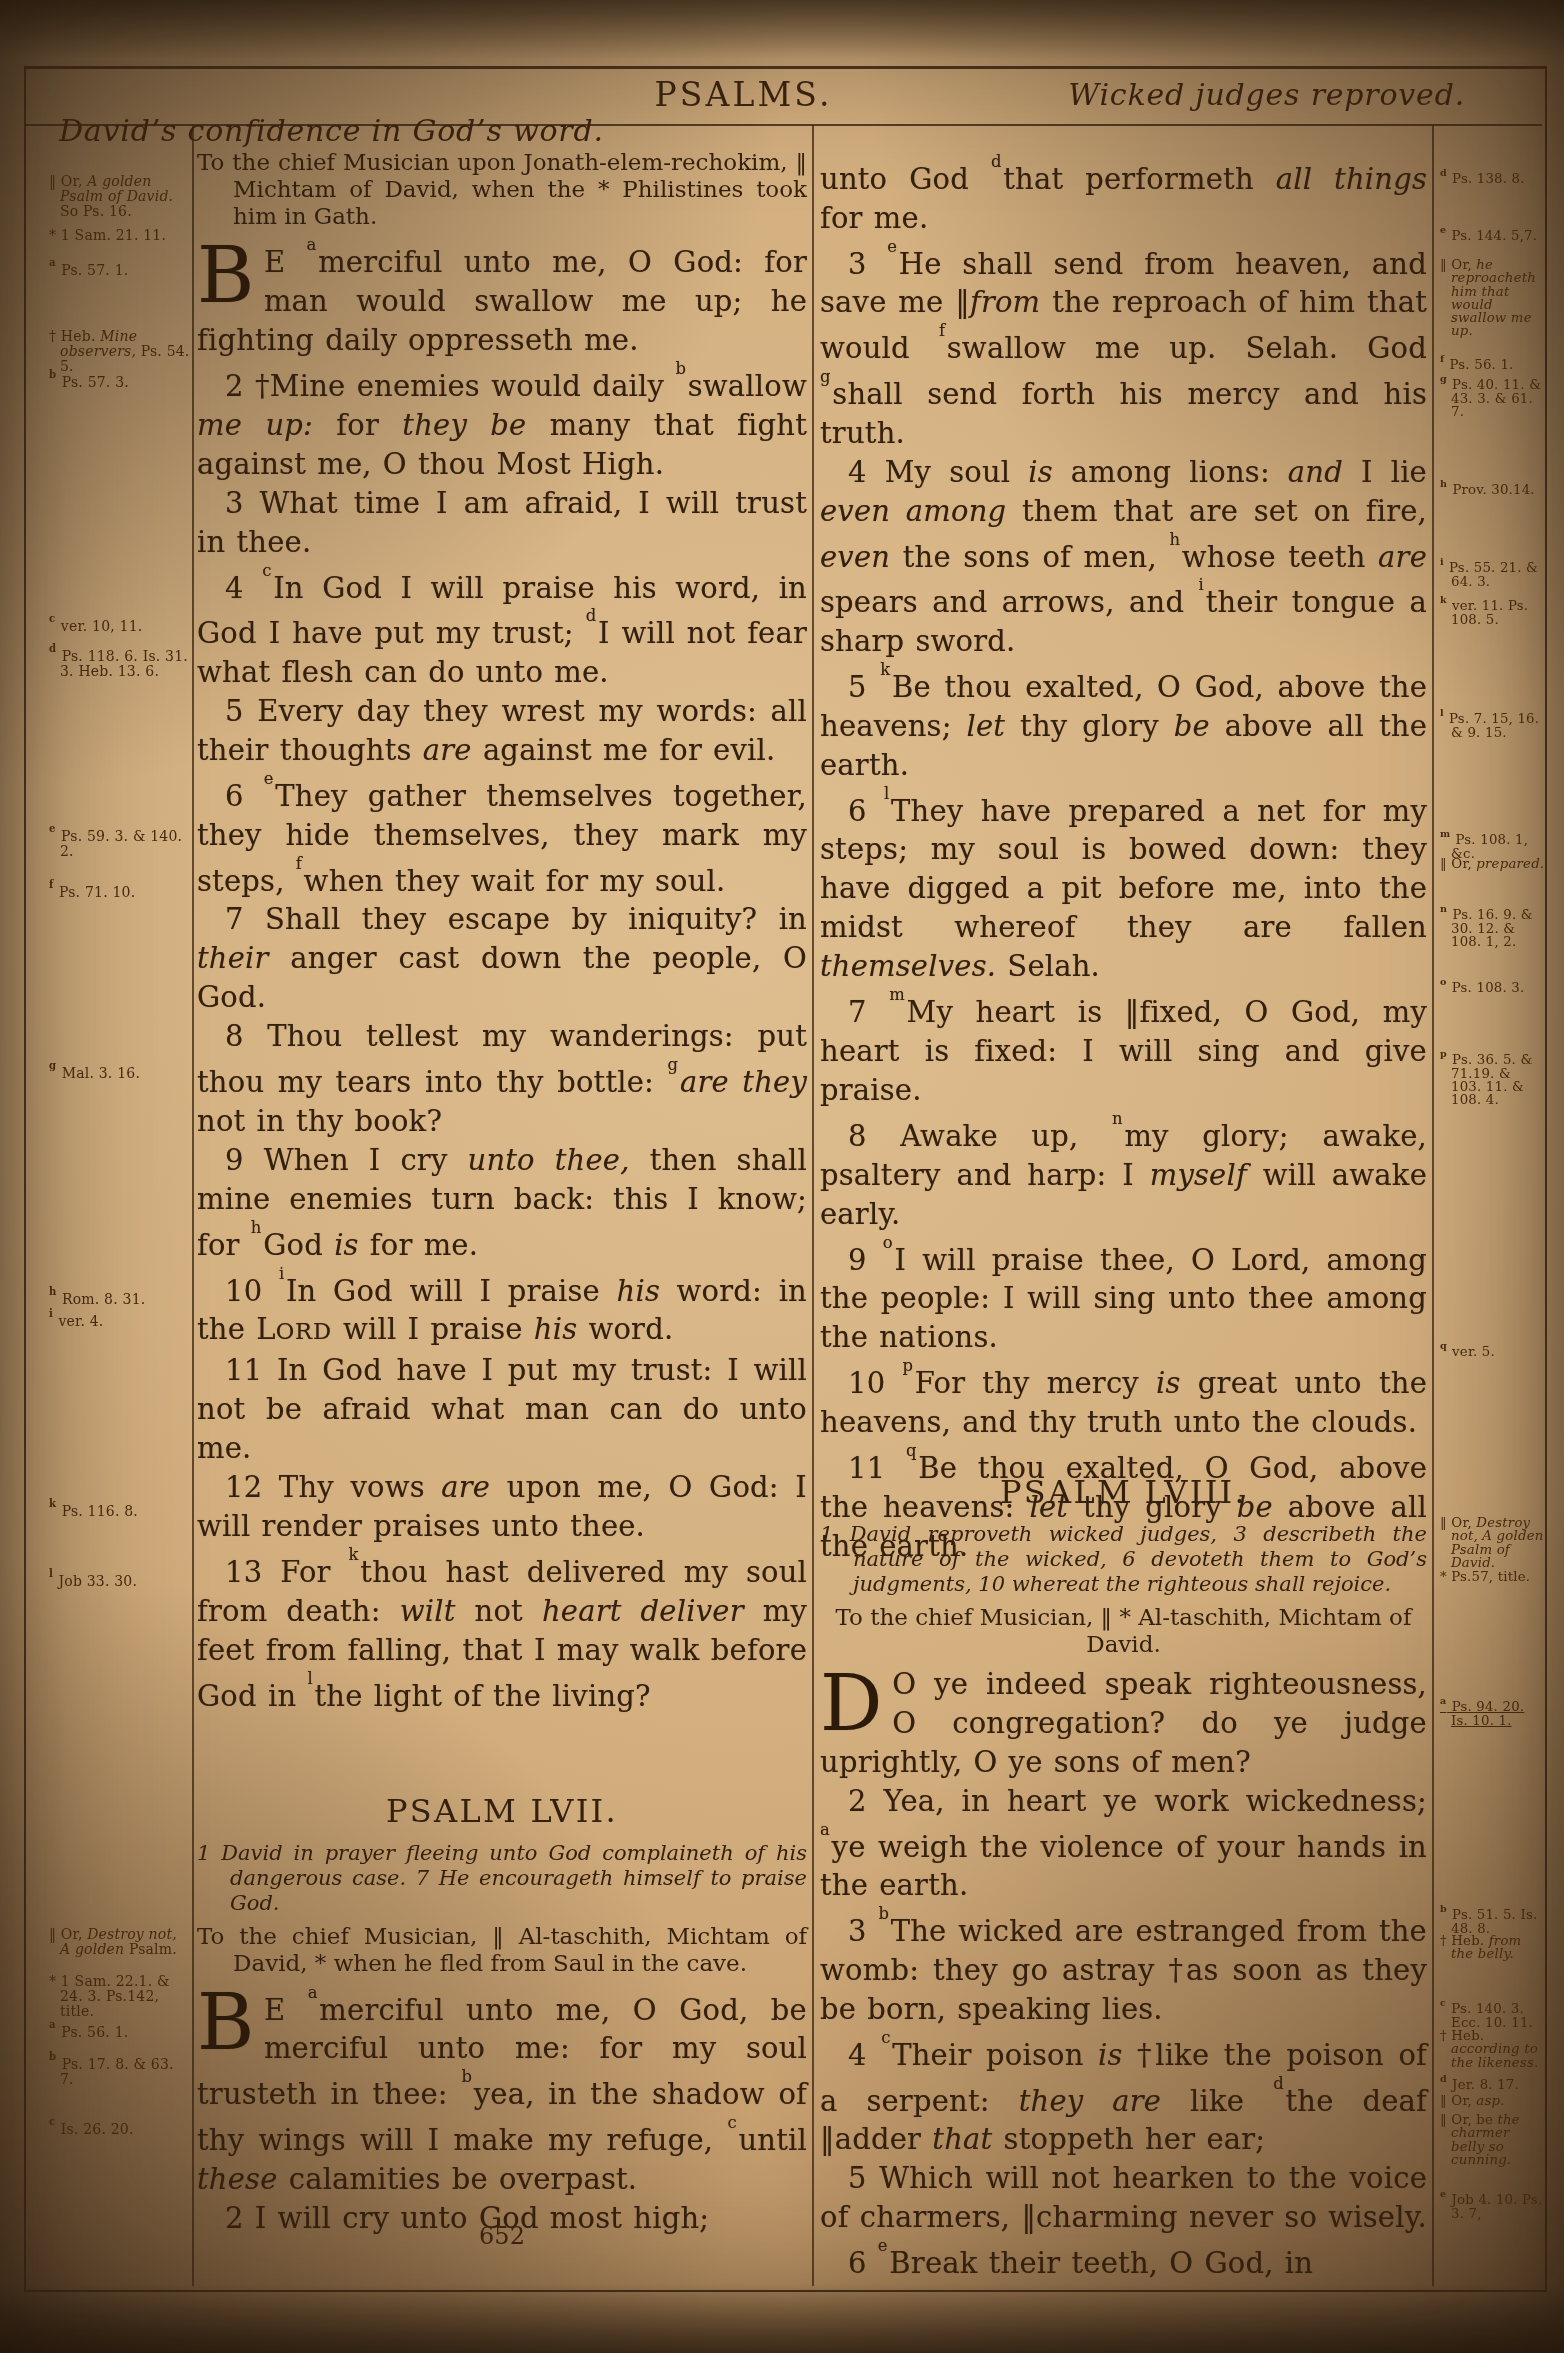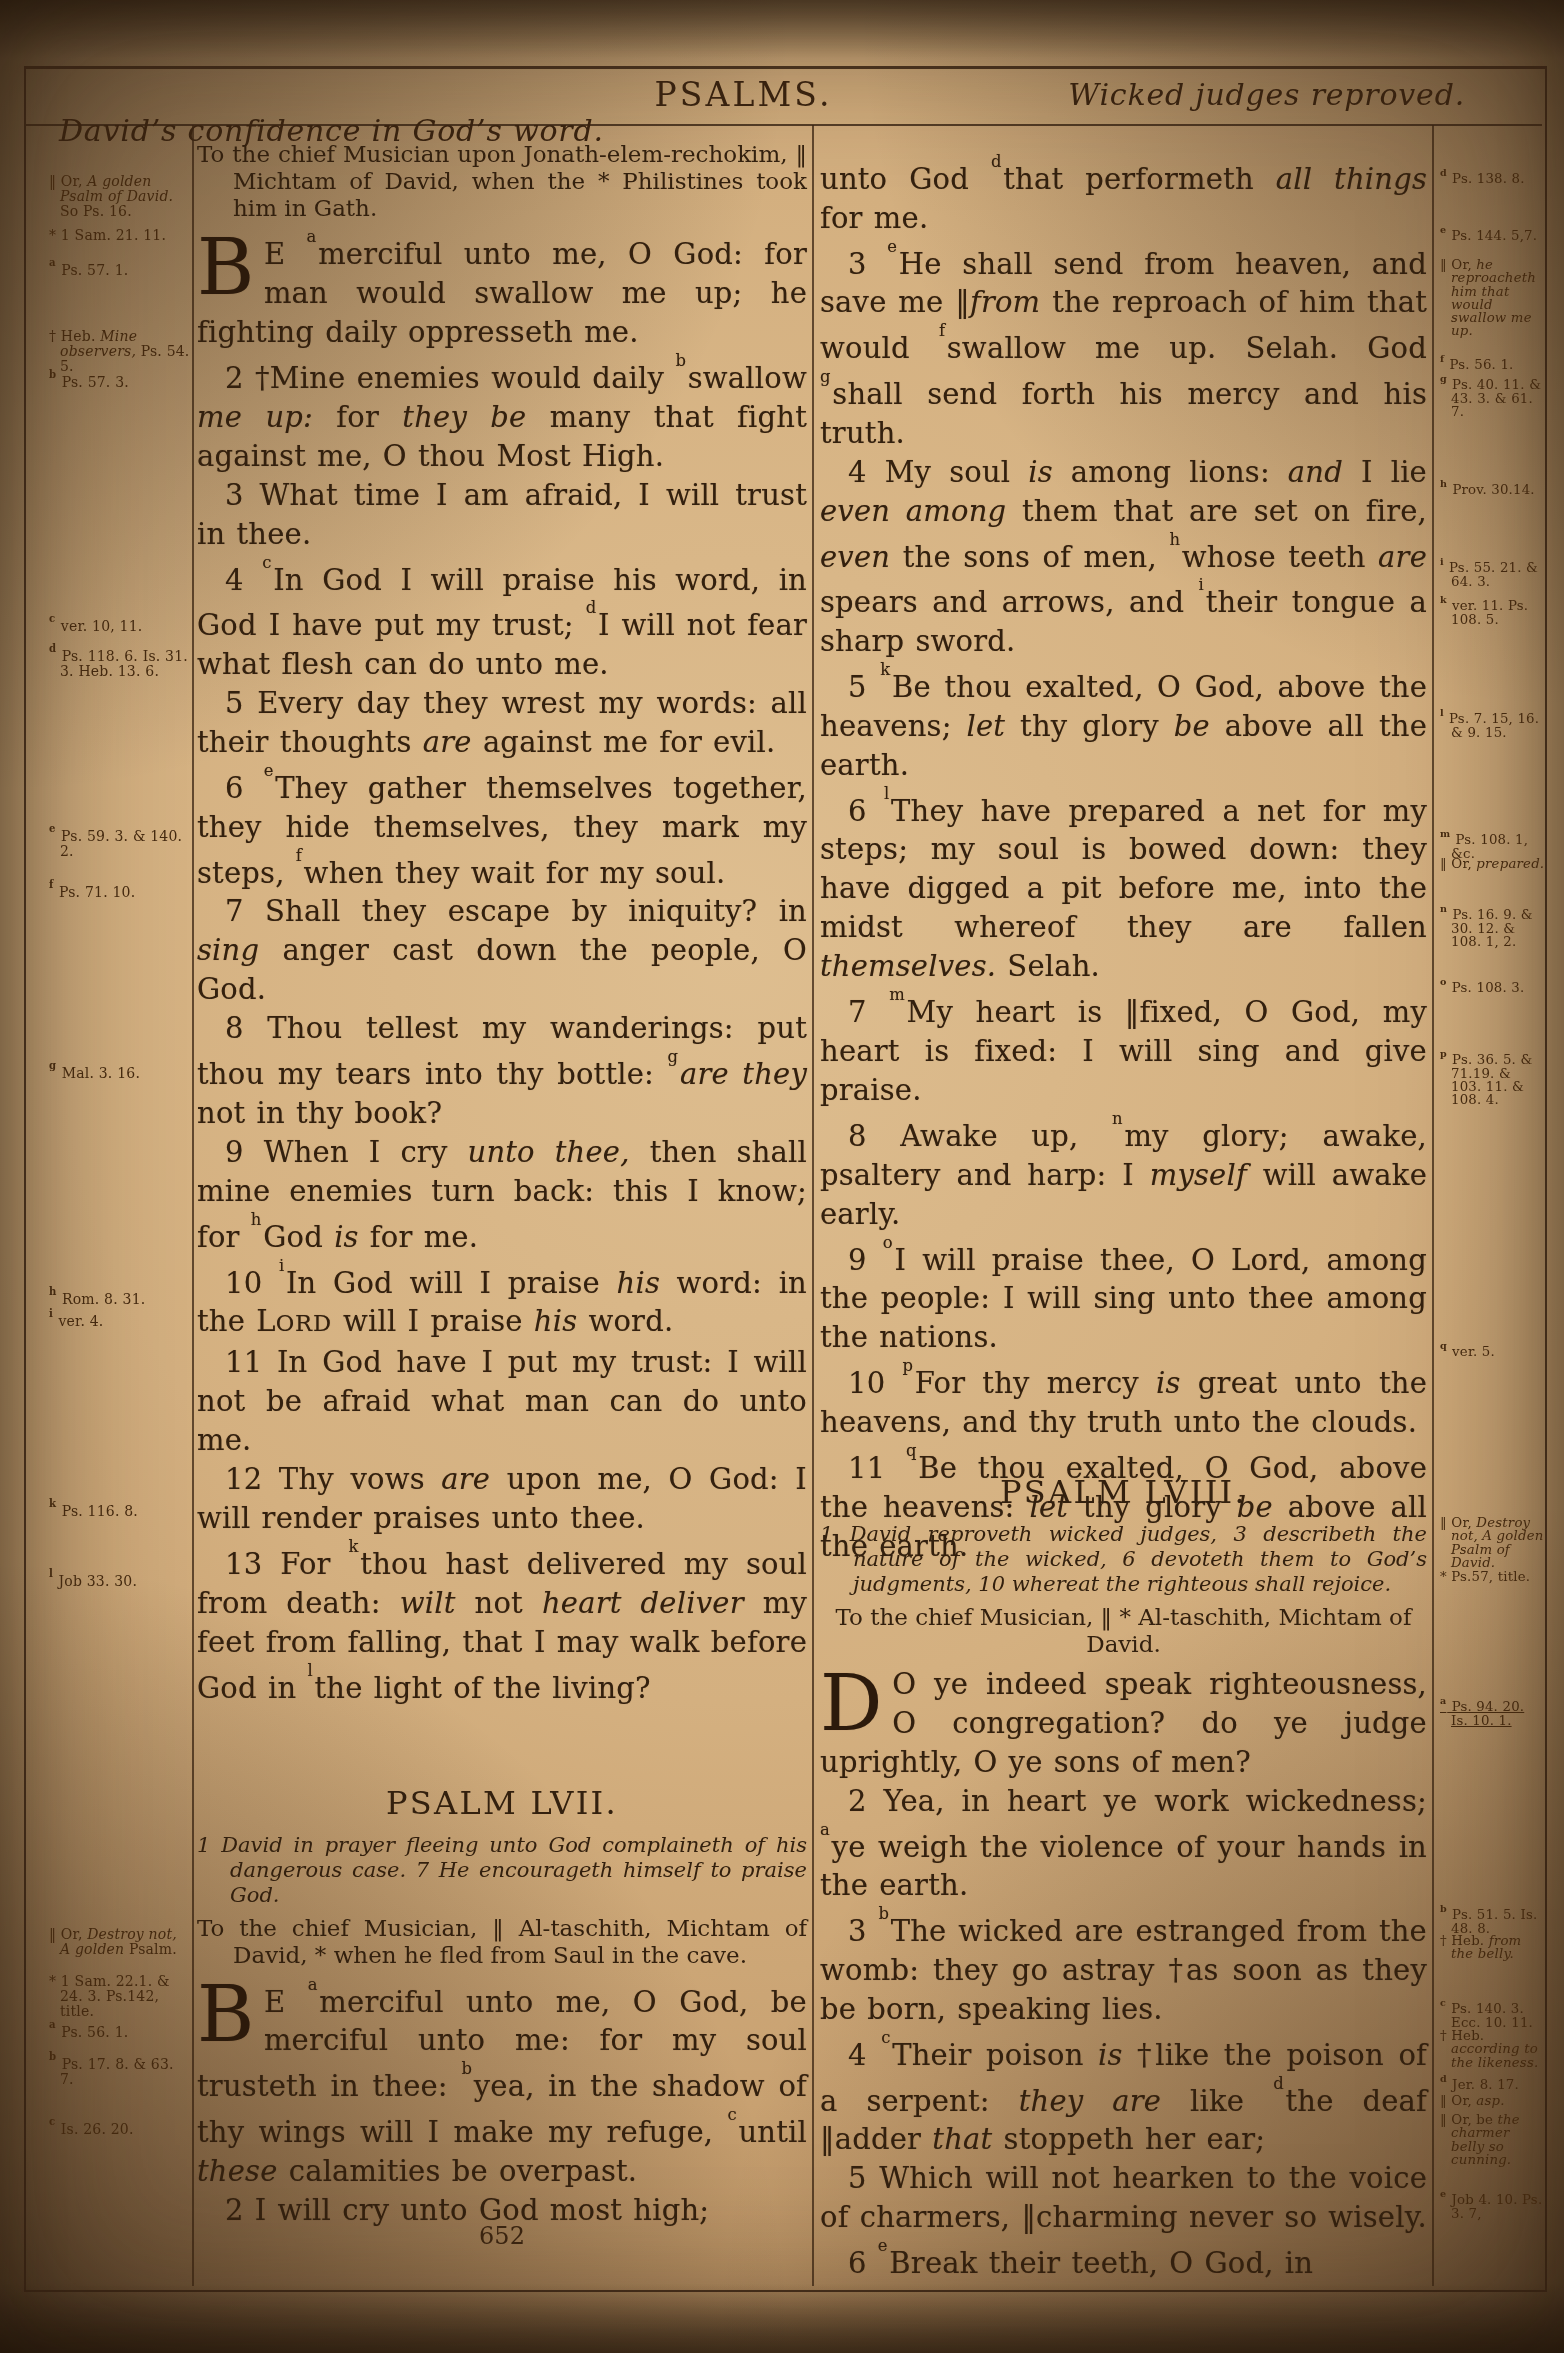--- a/index.html
+++ b/index.html
@@ -48,21 +48,21 @@
     position:absolute;left:0;width:100%;
     font-size:14px;line-height:15px;
     padding-left:11px;text-indent:-11px;box-sizing:border-box;
     letter-spacing:0.2px;
   }
   #right-notes .note{font-size:13.3px;line-height:13.3px;}
   .note sup{font-size:.72em;position:relative;top:-.25em;font-weight:bold;margin-right:0.8px;}
   .note em{}
 
   .text-col{position:absolute;color:#33200e;}
-  #col1{left:197px;top:141px;width:610px;height:2113px;}
+  #col1{left:197px;top:149px;width:610px;height:2113px;}
   #col2{left:820px;top:153px;width:607px;height:2136px;}
   .section{position:absolute;left:0;width:100%;}
   .blk{margin:0;}
   .verse,.verse-cont{
     font-size:29px;line-height:39px;text-align:justify;
     text-indent:28px;word-spacing:.06em;letter-spacing:0.2px;
     text-shadow:0 0 0.8px rgba(51,32,14,.35);
   }
   .verse-cont{text-indent:0;}
   .has-drop{text-indent:0;}
@@ -132,21 +132,21 @@
     </div>
   <div id="col1" class="text-col">
       <div class="section" style="top: 0px;">
         <div class="blk psalm-title">To the chief Musician upon Jonath-elem-rechokim, ‖ Michtam of David, when the * Philistines took him in Gath.</div>
         <div class="blk verse has-drop"><span class="dropcap">B</span>E <sup>a</sup>merciful unto me, O God: for man would swallow me up; he fighting daily oppresseth me.</div>
         <div class="blk verse">2 †Mine enemies would daily <sup>b</sup>swallow <em>me up:</em> for <em>they be</em> many that fight against me, O thou Most High.</div>
         <div class="blk verse">3 What time I am afraid, I will trust in thee.</div>
         <div class="blk verse">4 <sup>c</sup>In God I will praise his word, in God I have put my trust; <sup>d</sup>I will not fear what flesh can do unto me.</div>
         <div class="blk verse">5 Every day they wrest my words: all their thoughts <em>are</em> against me for evil.</div>
         <div class="blk verse">6 <sup>e</sup>They gather themselves together, they hide themselves, they mark my steps, <sup>f</sup>when they wait for my soul.</div>
-        <div class="blk verse">7 Shall they escape by iniquity? in <em>sing</em> anger cast down the people, O God.</div>
+        <div class="blk verse">7 Shall they escape by iniquity? in <em>their</em> anger cast down the people, O God.</div>
         <div class="blk verse">8 Thou tellest my wanderings: put thou my tears into thy bottle: <sup>g</sup><em>are they</em> not in thy book?</div>
         <div class="blk verse">9 When I cry <em>unto thee,</em> then shall mine enemies turn back: this I know; for <sup>h</sup>God <em>is</em> for me.</div>
         <div class="blk verse">10 <sup>i</sup>In God will I praise <em>his</em> word: in the L<span class="sc">ORD</span> will I praise <em>his</em> word.</div>
         <div class="blk verse">11 In God have I put my trust: I will not be afraid what man can do unto me.</div>
         <div class="blk verse">12 Thy vows <em>are</em> upon me, O God: I will render praises unto thee.</div>
         <div class="blk verse">13 For <sup>k</sup>thou hast delivered my soul from death: <em>wilt</em> not <em>heart deliver</em> my feet from falling, that I may walk before God in <sup>l</sup>the light of the living?</div>
       </div>
       <div class="section" style="top: 1638px;">
         <div class="blk heading">PSALM LVII.</div>
         <div class="blk argument">1 David in prayer fleeing unto God complaineth of his dangerous case. 7 He encourageth himself to praise God.</div>

